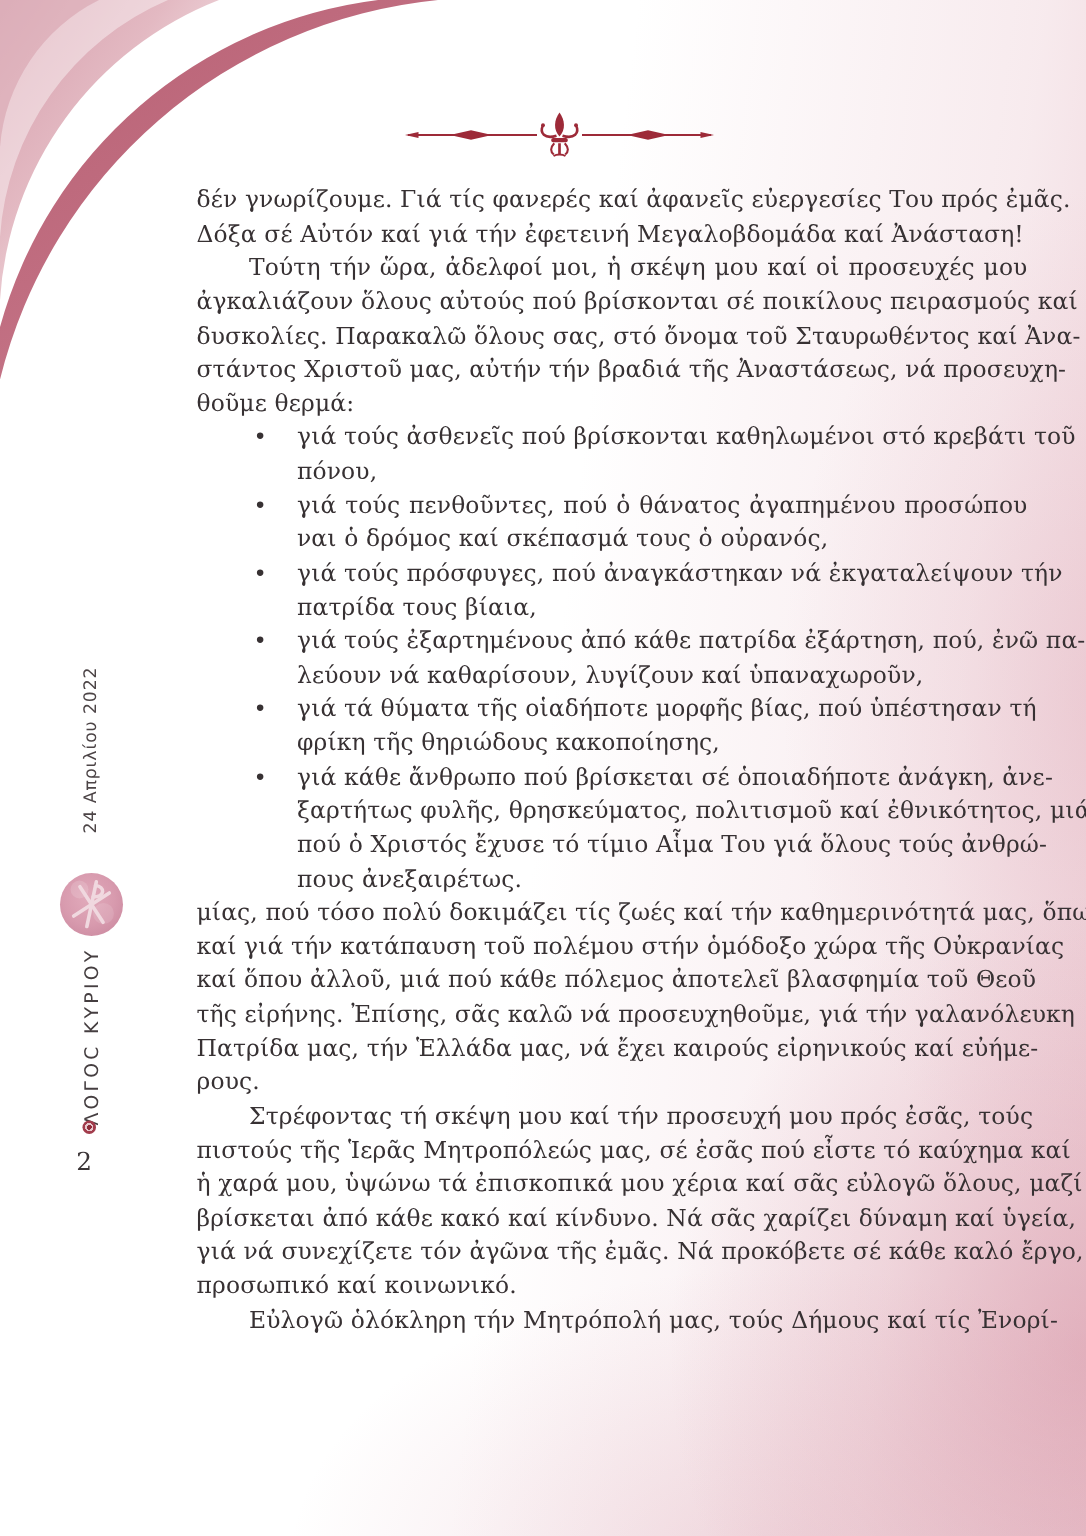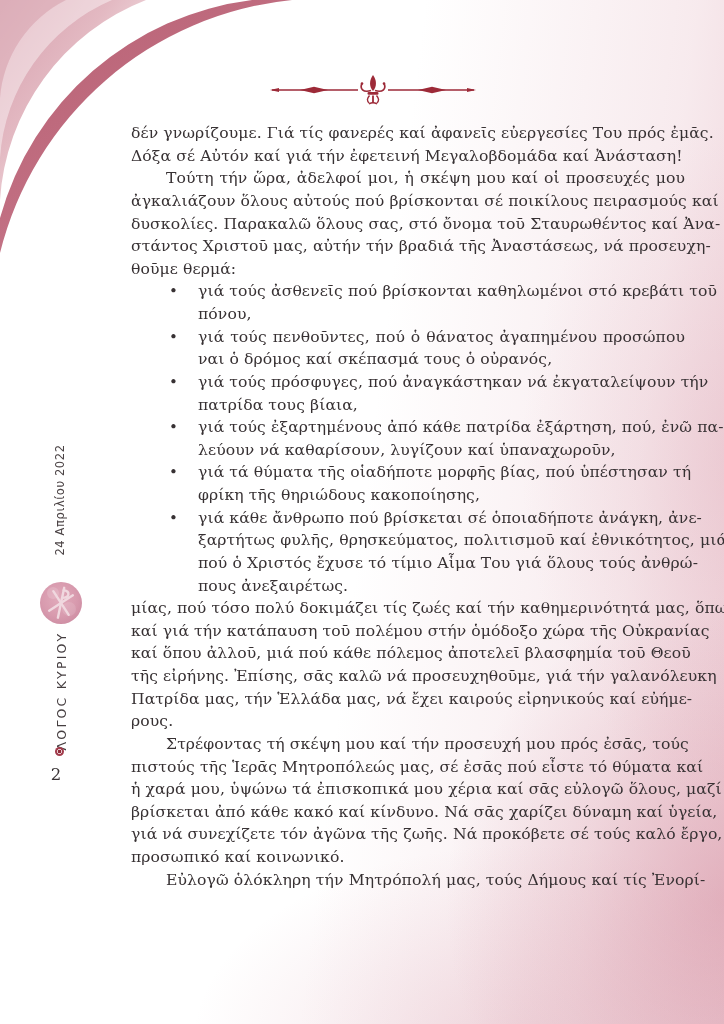--- a/index.html
+++ b/index.html
@@ -173,23 +173,23 @@
       <div>
         <div class="tline stretch">μίας, πού τόσο πολύ δοκιμάζει τίς ζωές καί τήν καθημερινότητά μας, ὅπως</div>
         <div class="tline stretch">καί γιά τήν κατάπαυση τοῦ πολέμου στήν ὁμόδοξο χώρα τῆς Οὐκρανίας</div>
         <div class="tline stretch">καί ὅπου ἀλλοῦ, μιά πού κάθε πόλεμος ἀποτελεῖ βλασφημία τοῦ Θεοῦ</div>
         <div class="tline stretch">τῆς εἰρήνης. Ἐπίσης, σᾶς καλῶ νά προσευχηθοῦμε, γιά τήν γαλανόλευκη</div>
         <div class="tline stretch">Πατρίδα μας, τήν Ἑλλάδα μας, νά ἔχει καιρούς εἰρηνικούς καί εὐήμε-</div>
         <div class="tline">ρους.</div>
       </div>
       <div>
         <div class="tline stretch indent">Στρέφοντας τή σκέψη μου καί τήν προσευχή μου πρός ἐσᾶς, τούς</div>
-        <div class="tline stretch">πιστούς τῆς Ἱερᾶς Μητροπόλεώς μας, σέ ἐσᾶς πού εἶστε τό θύματα καί</div>
+        <div class="tline stretch">πιστούς τῆς Ἱερᾶς Μητροπόλεώς μας, σέ ἐσᾶς πού εἶστε τό καύχημα καί</div>
         <div class="tline stretch">ἡ χαρά μου, ὑψώνω τά ἐπισκοπικά μου χέρια καί σᾶς εὐλογῶ ὅλους, μαζί</div>
         <div class="tline stretch">βρίσκεται ἀπό κάθε κακό καί κίνδυνο. Νά σᾶς χαρίζει δύναμη καί ὑγεία,</div>
-        <div class="tline stretch">γιά νά συνεχίζετε τόν ἀγῶνα τῆς ζωῆς. Νά προκόβετε σέ τούς καλό ἔργο,</div>
+        <div class="tline stretch">γιά νά συνεχίζετε τόν ἀγῶνα τῆς ἐμᾶς. Νά προκόβετε σέ κάθε καλό ἔργο,</div>
         <div class="tline">προσωπικό καί κοινωνικό.</div>
       </div>
       <div>
         <div class="tline indent">Εὐλογῶ ὁλόκληρη τήν Μητρόπολή μας, τούς Δήμους καί τίς Ἐνορί-</div>
       </div>
     </main>
 </div>
 
 </body></html>

